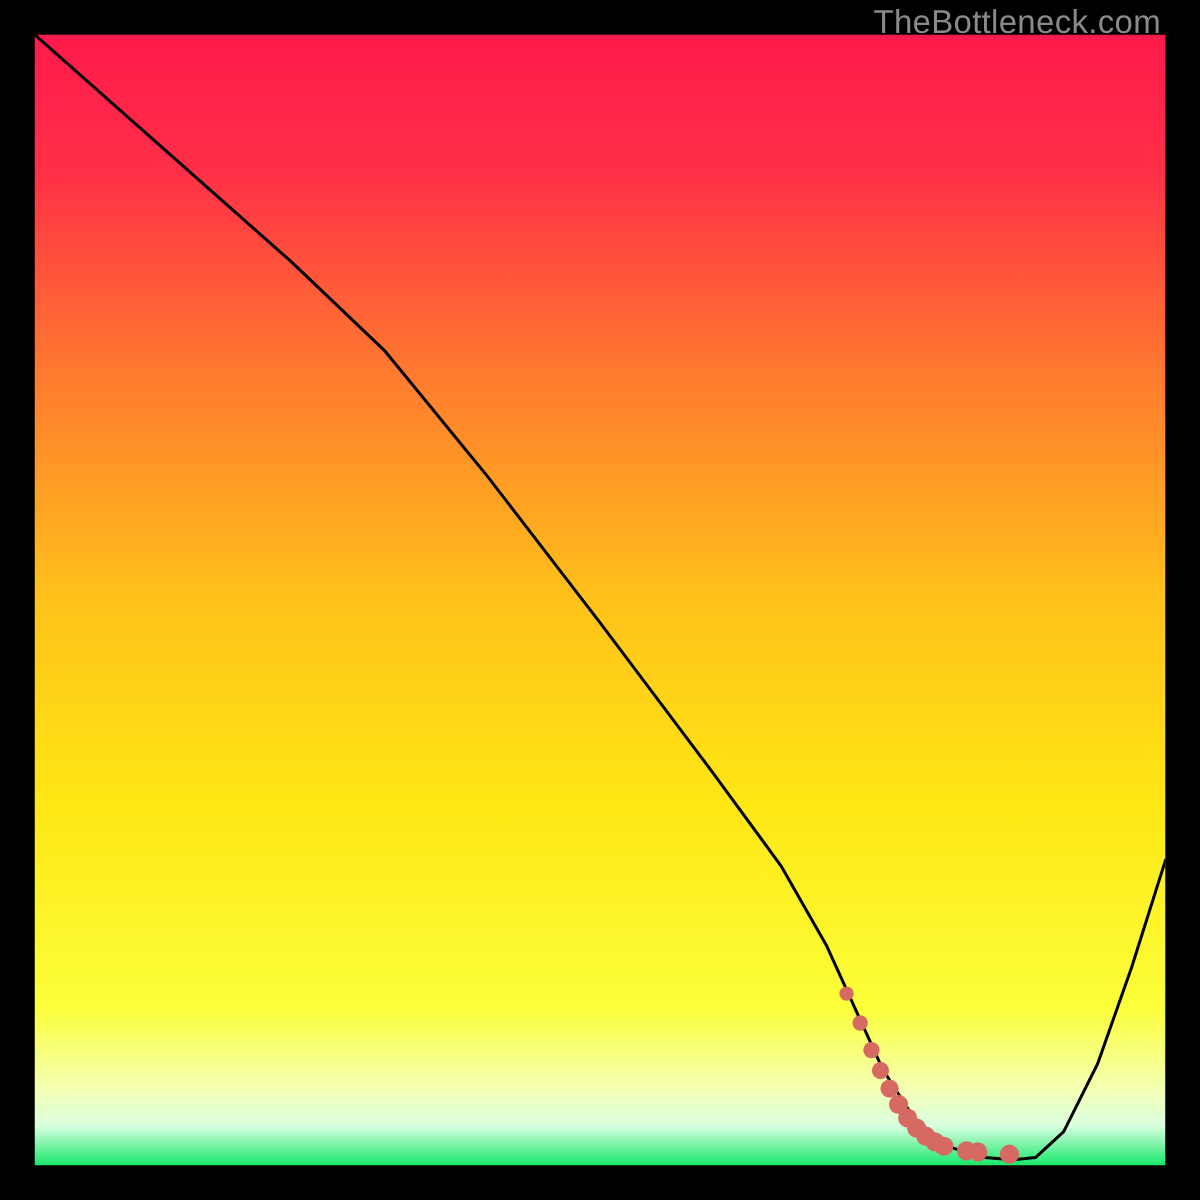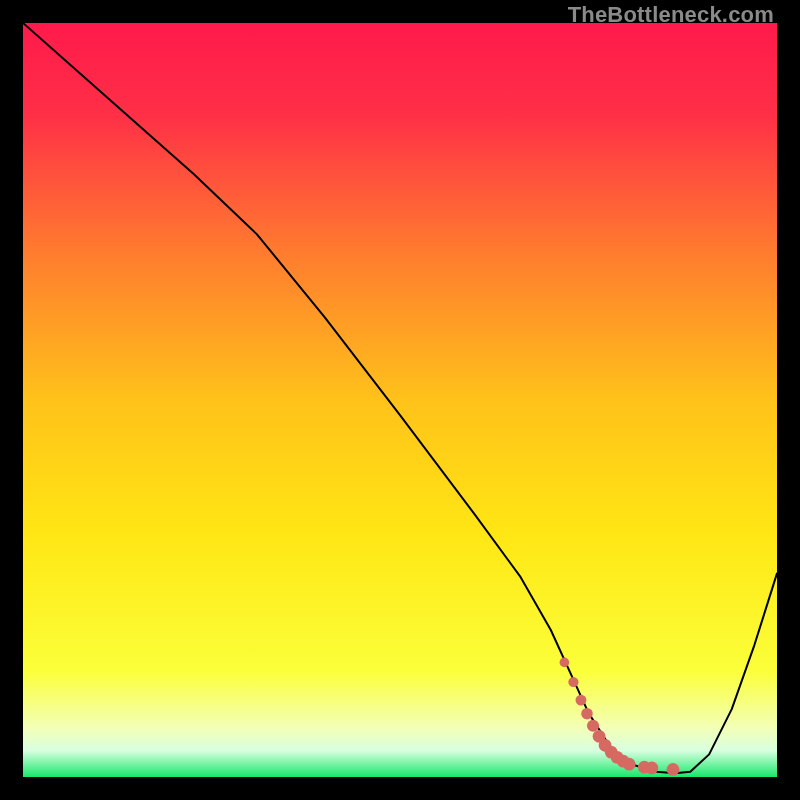--- a/index.html
+++ b/index.html
@@ -25,21 +25,21 @@
     top: 0;
     width: 754px;
     height: 754px;
   }
   .watermark {
     position: absolute;
     top: 2px;
     right: 26px;
     color: #8a8a8a;
     font-size: 22px;
-    font-weight: 700;
+    font-weight: 400;
     letter-spacing: 0.2px;
     user-select: none;
   }
 </style>
 </head>
 <body>
 
 <div class="watermark">TheBottleneck.com</div>
 
 <div class="frame">

